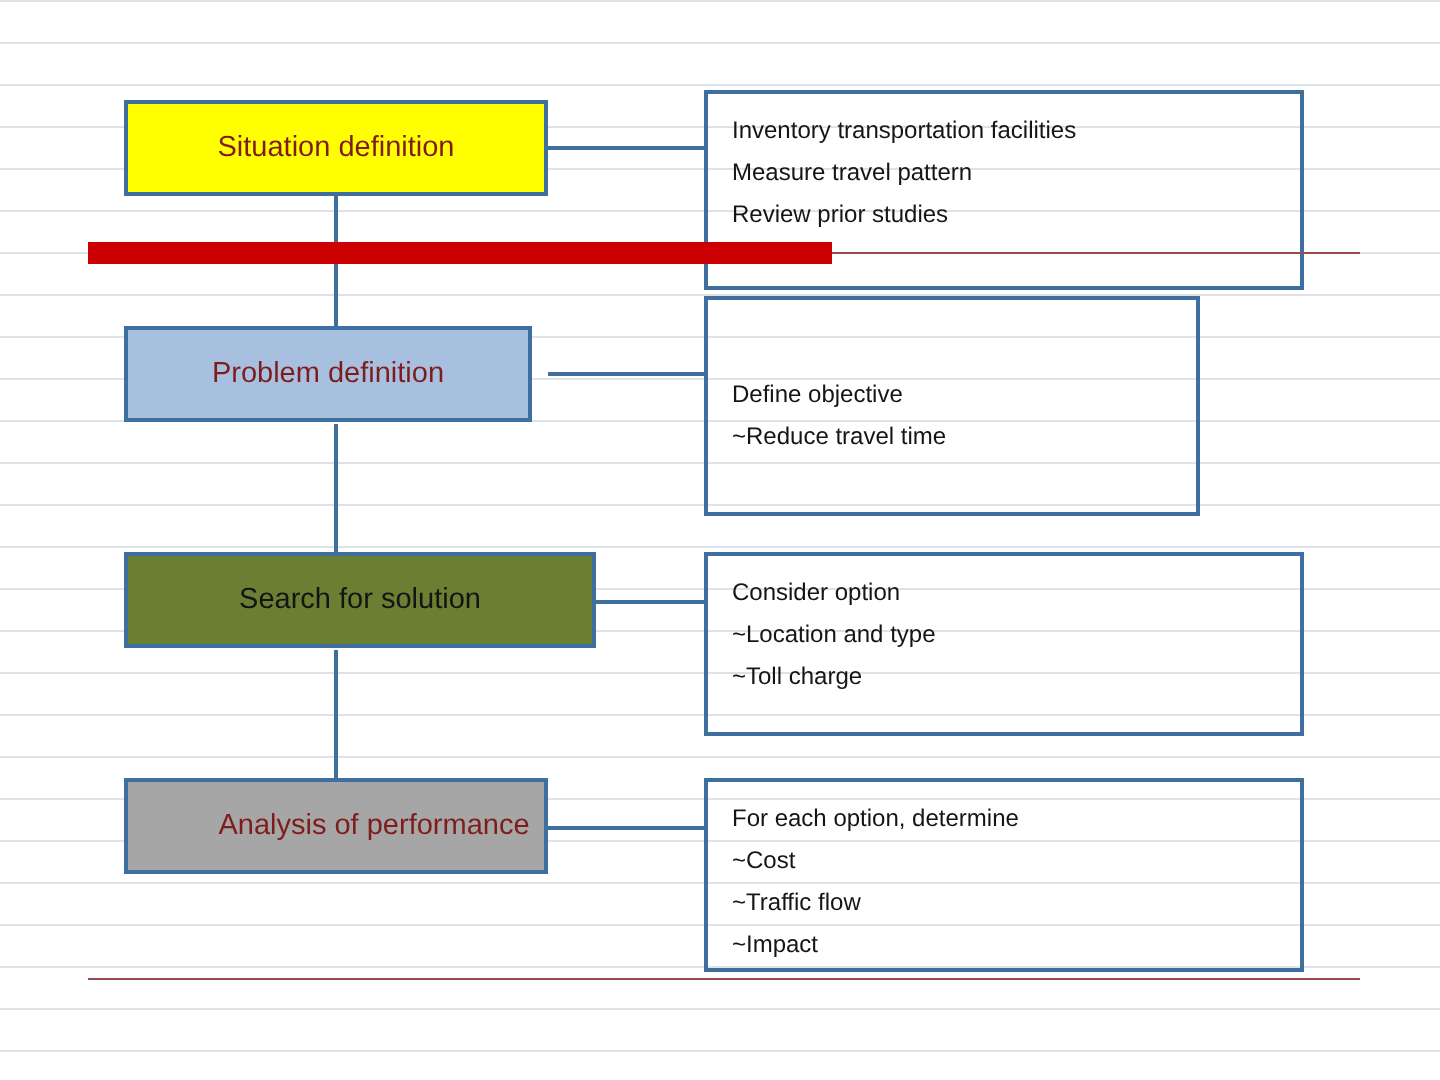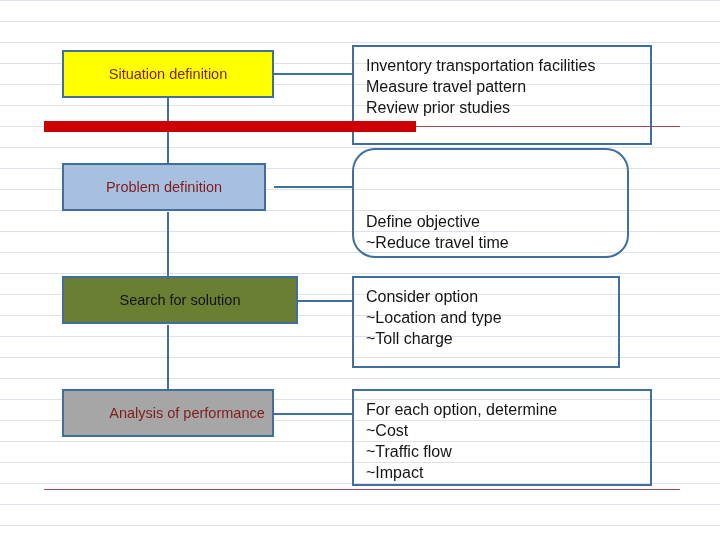--- a/index.html
+++ b/index.html
@@ -50,21 +50,21 @@
   }
   .stage.dark {
     color: #141414;
   }
 
   .detail {
     position: absolute;
     box-sizing: border-box;
     border: 2px solid #3f6f9f;
     padding: 8px 10px 8px 12px;
-    font-size: 16px;
+    font-size: 12px;
     line-height: 21px;
     color: #151515;
     background: transparent;
     white-space: pre-line;
   }
 
   .connector {
     position: absolute;
     background: #3f6f9f;
   }
@@ -108,24 +108,24 @@
   </div>
 
   <div class="stage" style="left:62px; top:389px; width:212px; height:48px; background:#a6a6a6;padding-left:38px;">
     <span>Analysis of performance</span>
   </div>
 
   <div class="detail" style="left:352px; top:45px; width:300px; height:100px;">Inventory transportation facilities
 Measure travel pattern
 Review prior studies</div>
 
-  <div class="detail" style="left:352px; top:148px; width:277px; height:110px; padding-top:61px;border-radius:23px;">Define objective
+  <div class="detail" style="left:352px; top:148px; width:248px; height:110px; padding-top:37px;">Define objective
 ~Reduce travel time</div>
 
-  <div class="detail" style="left:352px; top:276px; width:268px; height:92px;">Consider option
+  <div class="detail" style="left:352px; top:276px; width:300px; height:92px;">Consider option
 ~Location and type
 ~Toll charge</div>
 
   <div class="detail" style="left:352px; top:389px; width:300px; height:97px;">For each option, determine
 ~Cost
 ~Traffic flow
 ~Impact</div>
 
   <div class="redbar" style="left:44px; top:121px; width:372px; height:11px;"></div>
   <div class="thinline" style="left:416px; top:126px; width:264px;"></div>

